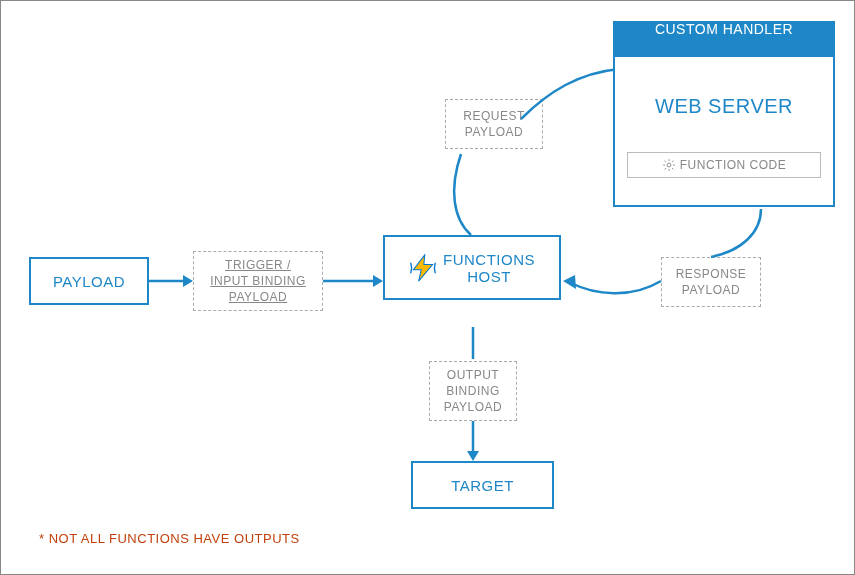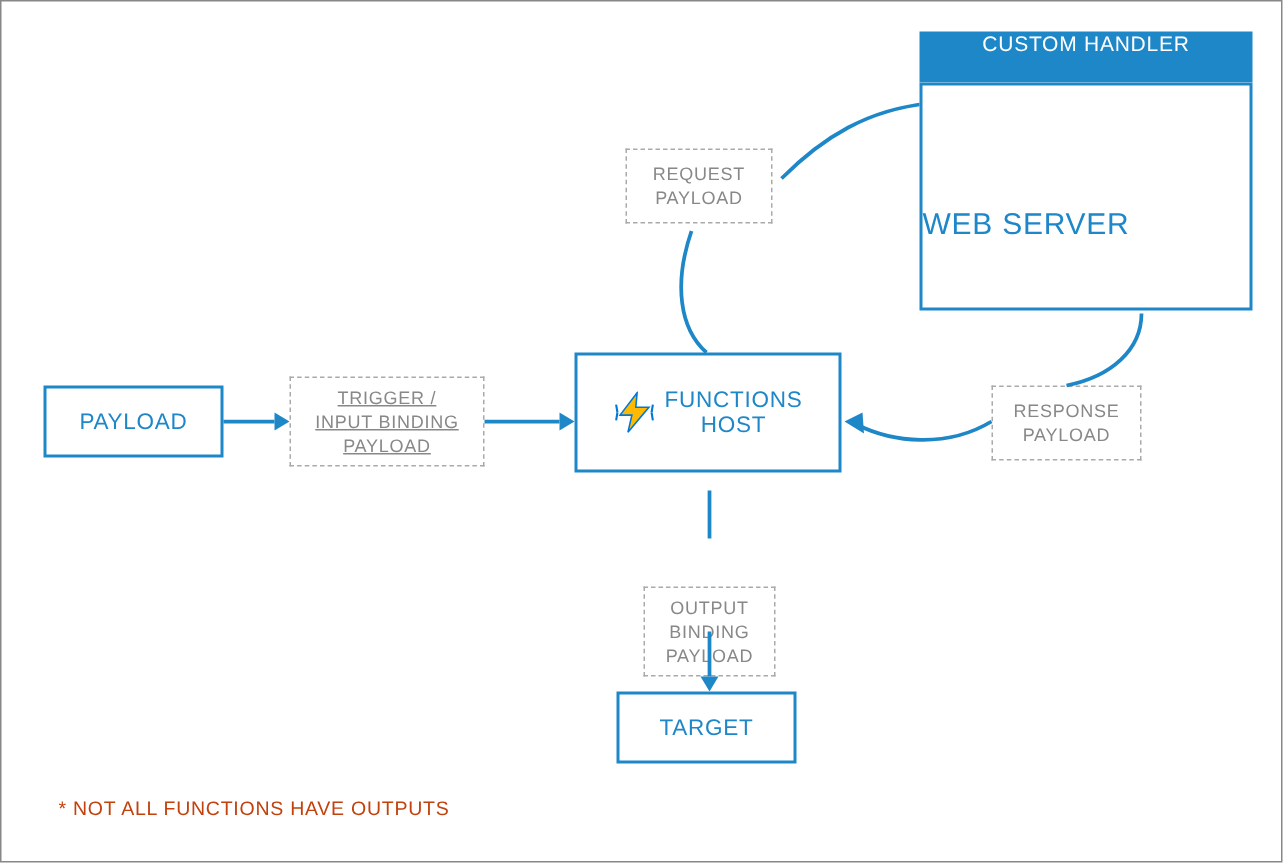--- a/index.html
+++ b/index.html
@@ -90,83 +90,101 @@
     <span>TRIGGER /
 INPUT BINDING
 PAYLOAD</span>
   </div>
 
   <svg class="arrow" style="left:322px; top:270px; width:60px; height:20px;">
     <line x1="0" y1="10" x2="50" y2="10"></line>
     <polygon class="head" points="50,4 60,10 50,16"></polygon>
   </svg>
 
-  <div class="box solid-box" style="left:382px; top:234px; width:178px; height:80px;text-align:center;">
+  <div class="box solid-box" style="left:382px; top:234px; width:178px; height:65px;text-align:center;">
     <span class="func-icon">
       <svg viewBox="0 0 32 32">
         <polygon points="18,1 5,18 14,18 11,31 27,12 17,12" fill="#ffb900" stroke="#0078d4" stroke-width="1.2"></polygon>
         <path d="M3 16 L2 10 M3 16 L2 22 M29 16 L30 10 M29 16 L30 22" stroke="#0078d4" stroke-width="1.6" fill="none"></path>
       </svg>
     </span>
     <span style="white-space:pre-line; font-size:15px;">FUNCTIONS
 HOST</span>
   </div>
 
-  <div class="box dashed-box" style="left:416px; top:98px; width:98px; height:50px; white-space:pre-line;">
+  <div class="box dashed-box" style="left:444px; top:98px; width:98px; height:50px; white-space:pre-line;">
     <span>REQUEST
 PAYLOAD</span>
   </div>
 
   <svg class="arrow" style="left:440px; top:148px; width:50px; height:90px;">
     <path d="M 30 86 C 12 70, 8 40, 20 5"></path>
   </svg>
 
   <svg class="arrow" style="left:518px; top:60px; width:110px; height:70px;">
     <path d="M 2 58 C 30 30, 60 12, 100 8"></path>
     <polygon class="head" points="96,2 108,7 97,15"></polygon>
   </svg>
 
   <div class="header-bar" style="left:612px; top:20px; width:222px; height:34px;">
     <span>CUSTOM HANDLER</span>
   </div>
-  <div class="box solid-box" style="left:612px; top:54px; width:222px; height:152px; flex-direction:row; justify-content:flex-start; padding-top:38px;">
+  <div class="box solid-box" style="left:612px; top:54px; width:222px; height:152px; flex-direction:column; justify-content:flex-start; padding-top:38px;">
     <span style="font-size:20px; color:#1e87c8;">WEB SERVER</span>
     <div style="height:34px;"></div>
+    <div class="fcode-inner" style="width:194px; height:26px;">
+      <span class="gear">
+        <svg viewBox="0 0 24 24">
+          <circle cx="12" cy="12" r="3.2" fill="none" stroke="#888" stroke-width="1.6"></circle>
+          <g stroke="#888" stroke-width="1.6">
+            <line x1="12" y1="2" x2="12" y2="5"></line>
+              <line x1="12" y1="19" x2="12" y2="22"></line>
+            <line x1="2" y1="12" x2="5" y2="12"></line>
+              <line x1="19" y1="12" x2="22" y2="12"></line>
+            <line x1="4.5" y1="4.5" x2="6.8" y2="6.8"></line>
+              <line x1="17.2" y1="17.2" x2="19.5" y2="19.5"></line>
+            <line x1="4.5" y1="19.5" x2="6.8" y2="17.2"></line>
+              <line x1="17.2" y1="6.8" x2="19.5" y2="4.5"></line>
+          </g>
+        </svg>
+      </span>
+      <span>FUNCTION CODE</span>
+    </div>
   </div>
 
   <div class="box dashed-box" style="left:660px; top:256px; width:100px; height:50px; white-space:pre-line;">
     <span>RESPONSE
 PAYLOAD</span>
   </div>
 
   <svg class="arrow" style="left:700px; top:206px; width:80px; height:55px;">
     <path d="M 60 2 C 60 26, 40 44, 10 50"></path>
   </svg>
 
   <svg class="arrow" style="left:560px; top:268px; width:104px; height:40px;">
     <path d="M 100 12 C 70 30, 34 26, 10 14"></path>
     <polygon class="head" points="14,6 2,12 15,20"></polygon>
   </svg>
 
   <svg class="arrow" style="left:462px; top:326px; width:20px; height:36px;">
     <line x1="10" y1="0" x2="10" y2="32"></line>
   </svg>
 
-  <div class="box dashed-box" style="left:428px; top:360px; width:88px; height:60px; white-space:pre-line;margin-top:30px;">
+  <div class="box dashed-box" style="left:428px; top:360px; width:88px; height:60px; white-space:pre-line;">
     <span>OUTPUT
 BINDING
 PAYLOAD</span>
   </div>
 
   <svg class="arrow" style="left:462px; top:420px; width:20px; height:40px;">
     <line x1="10" y1="0" x2="10" y2="30"></line>
     <polygon class="head" points="4,30 10,40 16,30"></polygon>
   </svg>
 
-  <div class="box solid-box" style="left:410px; top:460px; width:120px; height:48px; font-size:15px;">
+  <div class="box solid-box" style="left:410px; top:460px; width:143px; height:48px; font-size:15px;">
     <span>TARGET</span>
   </div>
 
   <div class="footnote" style="left:38px; top:530px;">
     <span>* NOT ALL FUNCTIONS HAVE OUTPUTS</span>
   </div>
 
 </div>
 
 </body></html>

